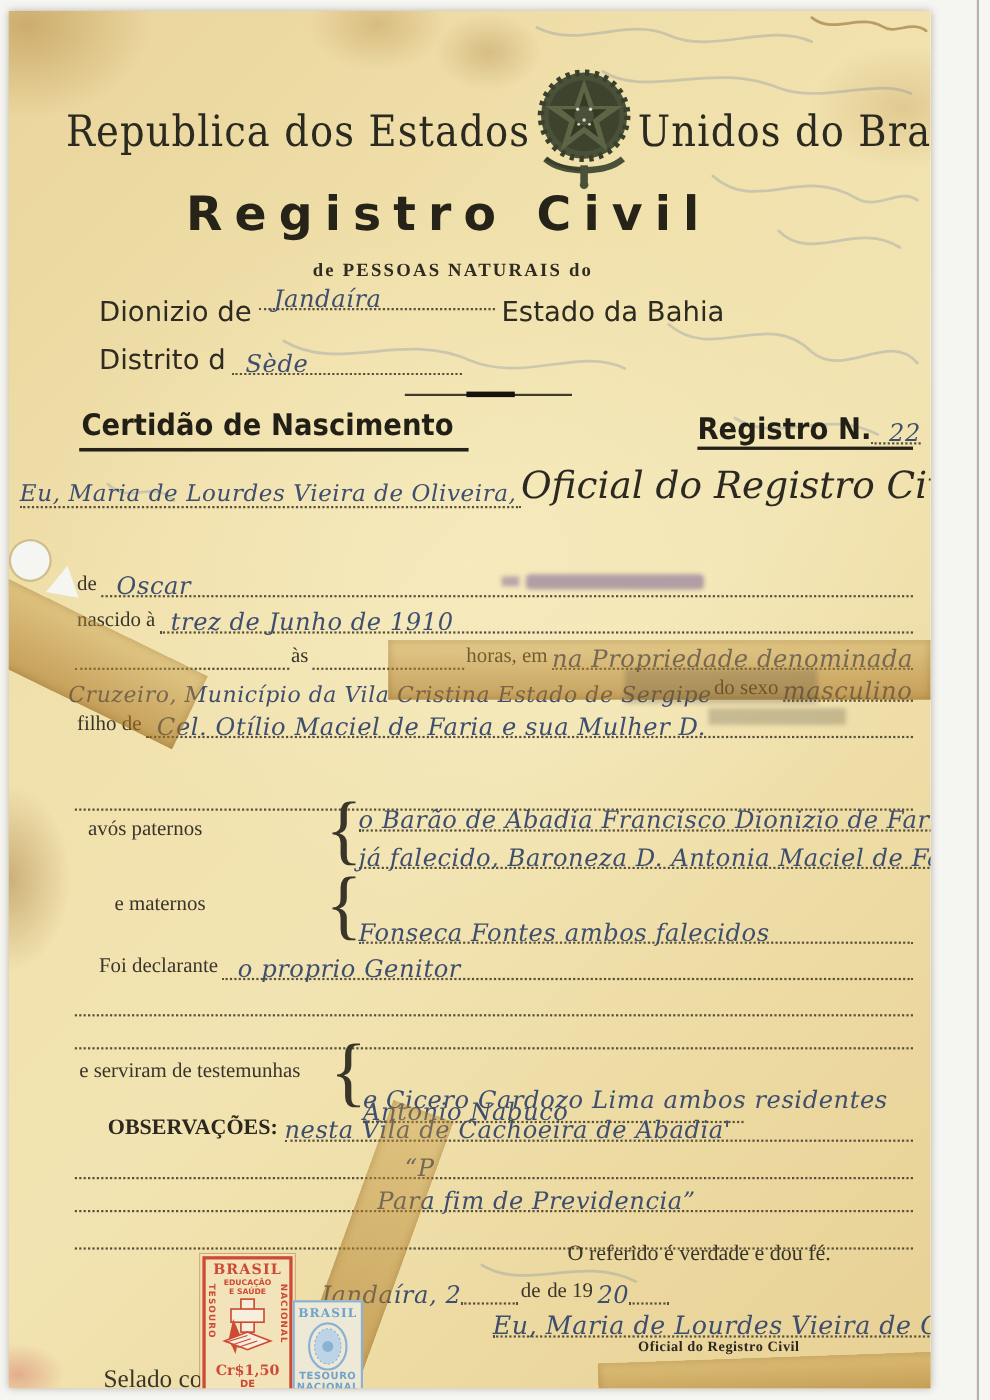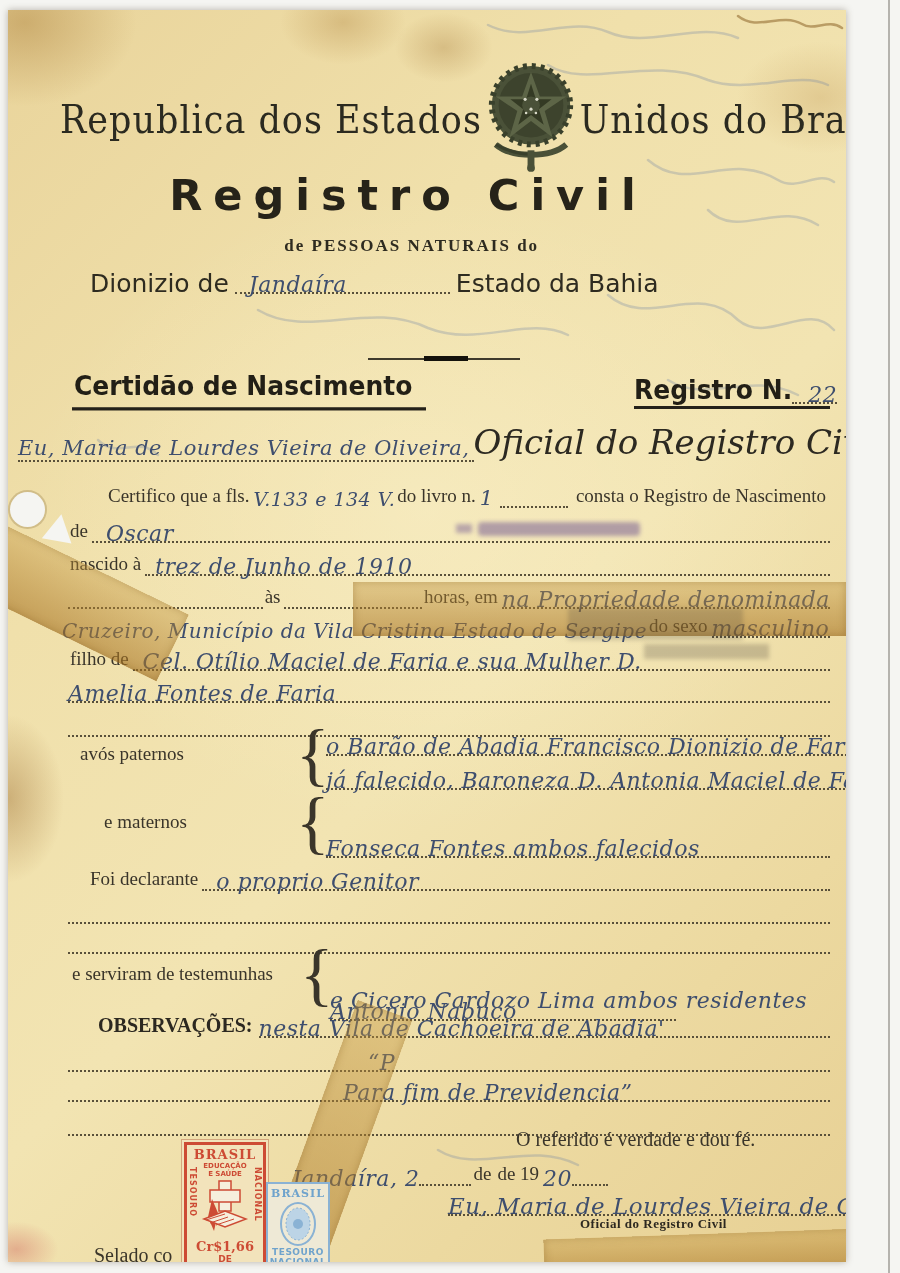--- a/index.html
+++ b/index.html
@@ -113,54 +113,52 @@
       </span>
       <span class="bigserif">Unidos do Brasil</span>
     </div>
 
     <div class="maintitle" style="position:absolute;top:160px;left:50%;transform:translateX(-54%);z-index:2;">Registro Civil</div>
 
     <div class="subtitle" style="position:absolute;top:226px;left:50%;transform:translateX(-56%);z-index:2;">de PESSOAS NATURAIS do</div>
 
     <div class="prow" style="top:254px;left:82px;right:130px;height:34px;z-index:2;">
       <span class="roundsans">Dionizio de</span>
-      <span class="dseg" style="width:215px;margin:4px 6px;">
+      <span class="dseg" style="width:215px;margin:16px 6px;">
         <span class="hw" style="padding-left:14px;">Jandaíra</span>
       </span>
       <span class="roundsans">Estado da Bahia</span>
     </div>
 
+    <div class="prow" style="top:297px;left:82px;right:420px;height:34px;z-index:2;">
+      <span class="roundsans">Distrito d</span>
+      <span class="dfill" style="margin:0 6px;">
+        <span class="hw" style="padding-left:12px;">Sède</span>
+      </span>
+    </div>
 
     <div style="position:absolute;left:360px;top:348px;width:152px;height:2px;background:#3f3a2c;z-index:2;">
       <span style="position:absolute;left:56px;top:-2px;width:44px;height:5px;background:#14120c;display:block;"></span>
     </div>
 
     <div style="position:absolute;left:64px;right:16px;top:362px;display:flex;justify-content:space-between;align-items:flex-end;z-index:2;">
       <span class="boldhead" style="border-bottom:3.5px solid #24211a;padding:0 14px 5px 2px;">Certidão de Nascimento</span>
       <span style="display:flex;align-items:flex-end;border-bottom:3.5px solid #24211a;padding-bottom:2px;width:196px;">
         <span class="boldhead">Registro N.</span>
         <span class="dfill" style="border-bottom-width:2px;">
           <span class="hw" style="padding-left:16px;">22</span>
         </span>
       </span>
     </div>
 
     <div style="position:absolute;left:10px;right:10px;top:412px;display:flex;align-items:flex-end;z-index:2;">
       <span class="hw hw2" style="border-bottom:2px dotted #59503a;transform:none;padding-right:4px;">Eu, Maria de Lourdes Vieira de Oliveira,</span>
       <span class="officer-it">Oficial do Registro Civil</span>
     </div>
 
-    <div class="prow" style="top:468px;left:98px;">
-      <span class="lbl">Certifico que a fls.</span>
-      <span class="hw hw2" style="transform:translateY(2px);font-size:19px;">V.133 e 134 V.</span>
-      <span class="lbl">do livro n.</span>
-      <span class="hw hw2" style="transform:translateY(2px);">1</span>
-      <span class="dseg" style="width:92px;margin:0 6px;"></span>
-      <span class="lbl">consta o Registro de Nascimento</span>
-    </div>
 
     <div class="prow" style="top:503px;">
       <span class="lbl">de</span>
       <span class="dfill">
         <span class="hw" style="padding-left:14px;">Oscar</span>
       </span>
     </div>
     <div class="smudge" style="left:470px;top:512px;width:162px;height:14px;background:rgba(96,66,140,.45);border-radius:4px;"></div>
     <div class="smudge" style="left:448px;top:514px;width:16px;height:9px;background:rgba(96,66,140,.4);"></div>
 
@@ -186,25 +184,20 @@
       <span class="lbl">do sexo</span>
       <span class="dfill">
         <span class="hw">masculino</span>
       </span>
     </div>
 
     <div class="prow" style="top:631px;">
       <span class="lbl">filho de</span>
       <span class="dfill">
         <span class="hw" style="padding-left:10px;">Cel. Otílio Maciel de Faria e sua Mulher D.</span>
-      </span>
-    </div>
-    <div class="prow" style="top:663px;">
-      <span class="dfill">
-        <span class="hw">Amelia Fontes de Faria</span>
       </span>
     </div>
 
     <div class="prow" style="top:697px;">
       <span class="dfill"></span>
     </div>
 
     <span class="vlabel" style="left:72px;top:733px;z-index:2;">avós paternos</span>
     <span class="brace" style="left:288px;top:712px;z-index:2;">{</span>
     <div class="prow" style="top:716px;left:318px;">
@@ -285,38 +278,38 @@
     </div>
 
     <div class="prow" style="top:1176px;left:440px;right:-30px;">
       <span class="dfill">
         <span class="hw" style="font-size:23px;">Eu, Maria de Lourdes Vieira de Oliveira</span>
       </span>
     </div>
     <div style="position:absolute;left:572px;top:1206px;z-index:2;font-family:'Liberation Serif',serif;font-weight:bold;font-size:13px;color:#2c2820;letter-spacing:.5px;">Oficial do Registro Civil</div>
 
     <div class="prow" style="top:1228px;left:84px;width:300px;right:auto;">
-      <span class="lbl" style="font-size:20px;">Selado co</span>
+      <span class="lbl" style="font-size:23px;">Selado co</span>
       <span class="dseg" style="width:58px;margin-left:250px;border-bottom-width:3px;"></span>
     </div>
 
     <div class="stamp stamp-red">
       <div class="sr-country">BRASIL</div>
       <div class="sr-top">EDUCAÇÃO</div>
       <div class="sr-top">E SAÚDE</div>
       <span class="sr-side" style="left:1px;top:22px;">TESOURO</span>
       <span class="sr-side" style="right:1px;top:22px;">NACIONAL</span>
       <svg width="54" height="58" viewBox="0 0 54 58" style="margin:1px auto 0;">
         <rect x="21" y="2" width="12" height="30" fill="#f6efdd" stroke="#cd4b34" stroke-width="1.5"></rect>
         <rect x="12" y="11" width="30" height="12" fill="#f6efdd" stroke="#cd4b34" stroke-width="1.5"></rect>
         <path d="M14 20 L20 34 L16 52 L10 38 Z" fill="#cd4b34"></path>
         <path d="M6 40 L27 32 L48 40 L27 48 Z" fill="#f6efdd" stroke="#cd4b34" stroke-width="1.5"></path>
         <path d="M8 41 L27 35 M12 44 L30 38 M18 46 L36 40" stroke="#cd4b34" stroke-width="1"></path>
       </svg>
-      <div class="sr-val">Cr$1,66</div>
+      <div class="sr-val">Cr$1,50</div>
       <div class="sr-de">DE</div>
     </div>
 
     <div class="stamp stamp-blue">
       <div class="sb-country">BRASIL</div>
       <svg width="40" height="46" viewBox="0 0 40 46" style="margin:1px auto 0;">
         <ellipse cx="20" cy="23" rx="17" ry="21" fill="none" stroke="#8ab2d4" stroke-width="2"></ellipse>
         <ellipse cx="20" cy="23" rx="12" ry="16" fill="#bcd4e6"></ellipse>
         <ellipse cx="20" cy="23" rx="12" ry="16" fill="none" stroke="#8ab2d4" stroke-width="1" stroke-dasharray="2 2"></ellipse>
         <circle cx="20" cy="23" r="5" fill="#8ab2d4"></circle>

